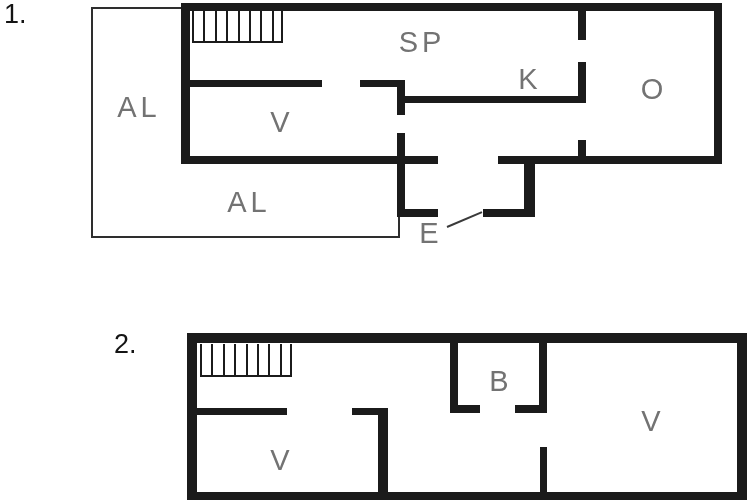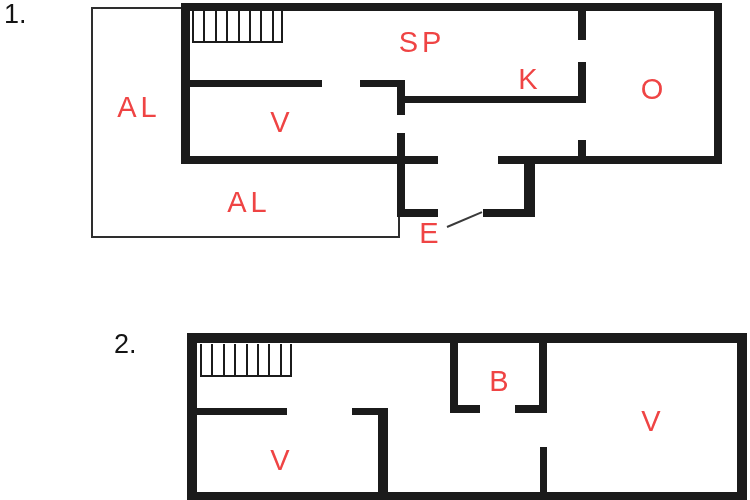--- a/index.html
+++ b/index.html
@@ -4,21 +4,21 @@
 <style>
   html,body{margin:0;padding:0;}
   body{background:#ffffff;font-family:"Liberation Sans",sans-serif;}
   .canvas{position:relative;width:750px;height:500px;background:#ffffff;overflow:hidden;}
   .wall{position:absolute;background:#1b1b1b;}
   .thin{position:absolute;background:#2e2e2e;}
   .stairs{position:absolute;box-sizing:border-box;
     border-right:2px solid #1b1b1b;border-bottom:2px solid #1b1b1b;
     background:repeating-linear-gradient(90deg,#1b1b1b 0 2px,transparent 2px 11.4px);}
   .room-label{position:absolute;transform:translate(-50%,-50%);
-    font-size:29px;letter-spacing:4px;color:#ef4444;white-space:nowrap;line-height:1;text-align:right;}
+    font-size:29px;letter-spacing:4px;color:#737373;white-space:nowrap;line-height:1;text-align:right;}
   .floor-label{position:absolute;font-size:27px;color:#141414;line-height:1;white-space:nowrap;}
   .doorline{position:absolute;height:2px;background:#3a3a3a;transform-origin:0 50%;}
 </style>
 </head>
 <body>
 
 <div class="canvas">
 
   <span class="floor-label" style="left:4px;top:1px;">1.</span>
 

